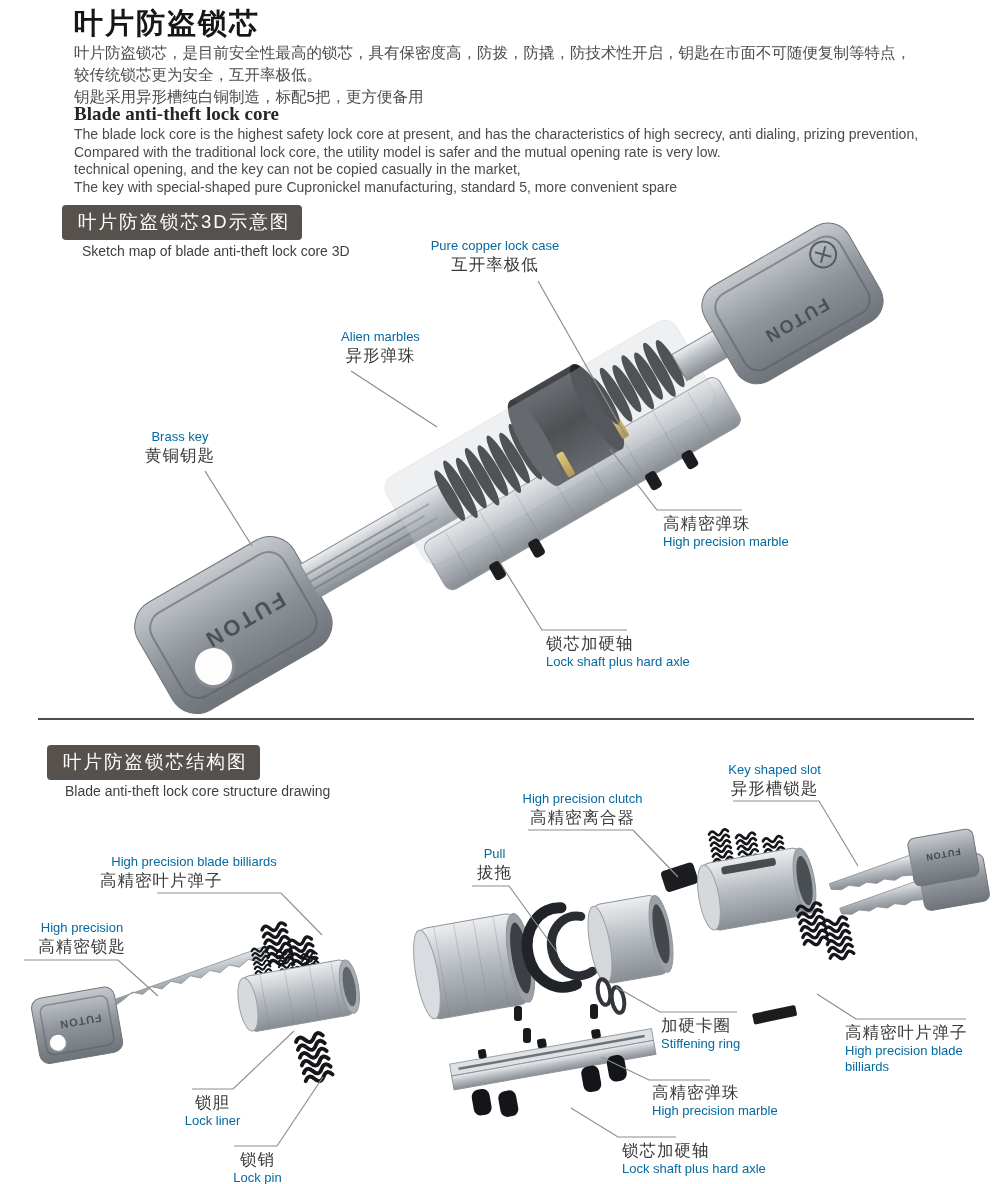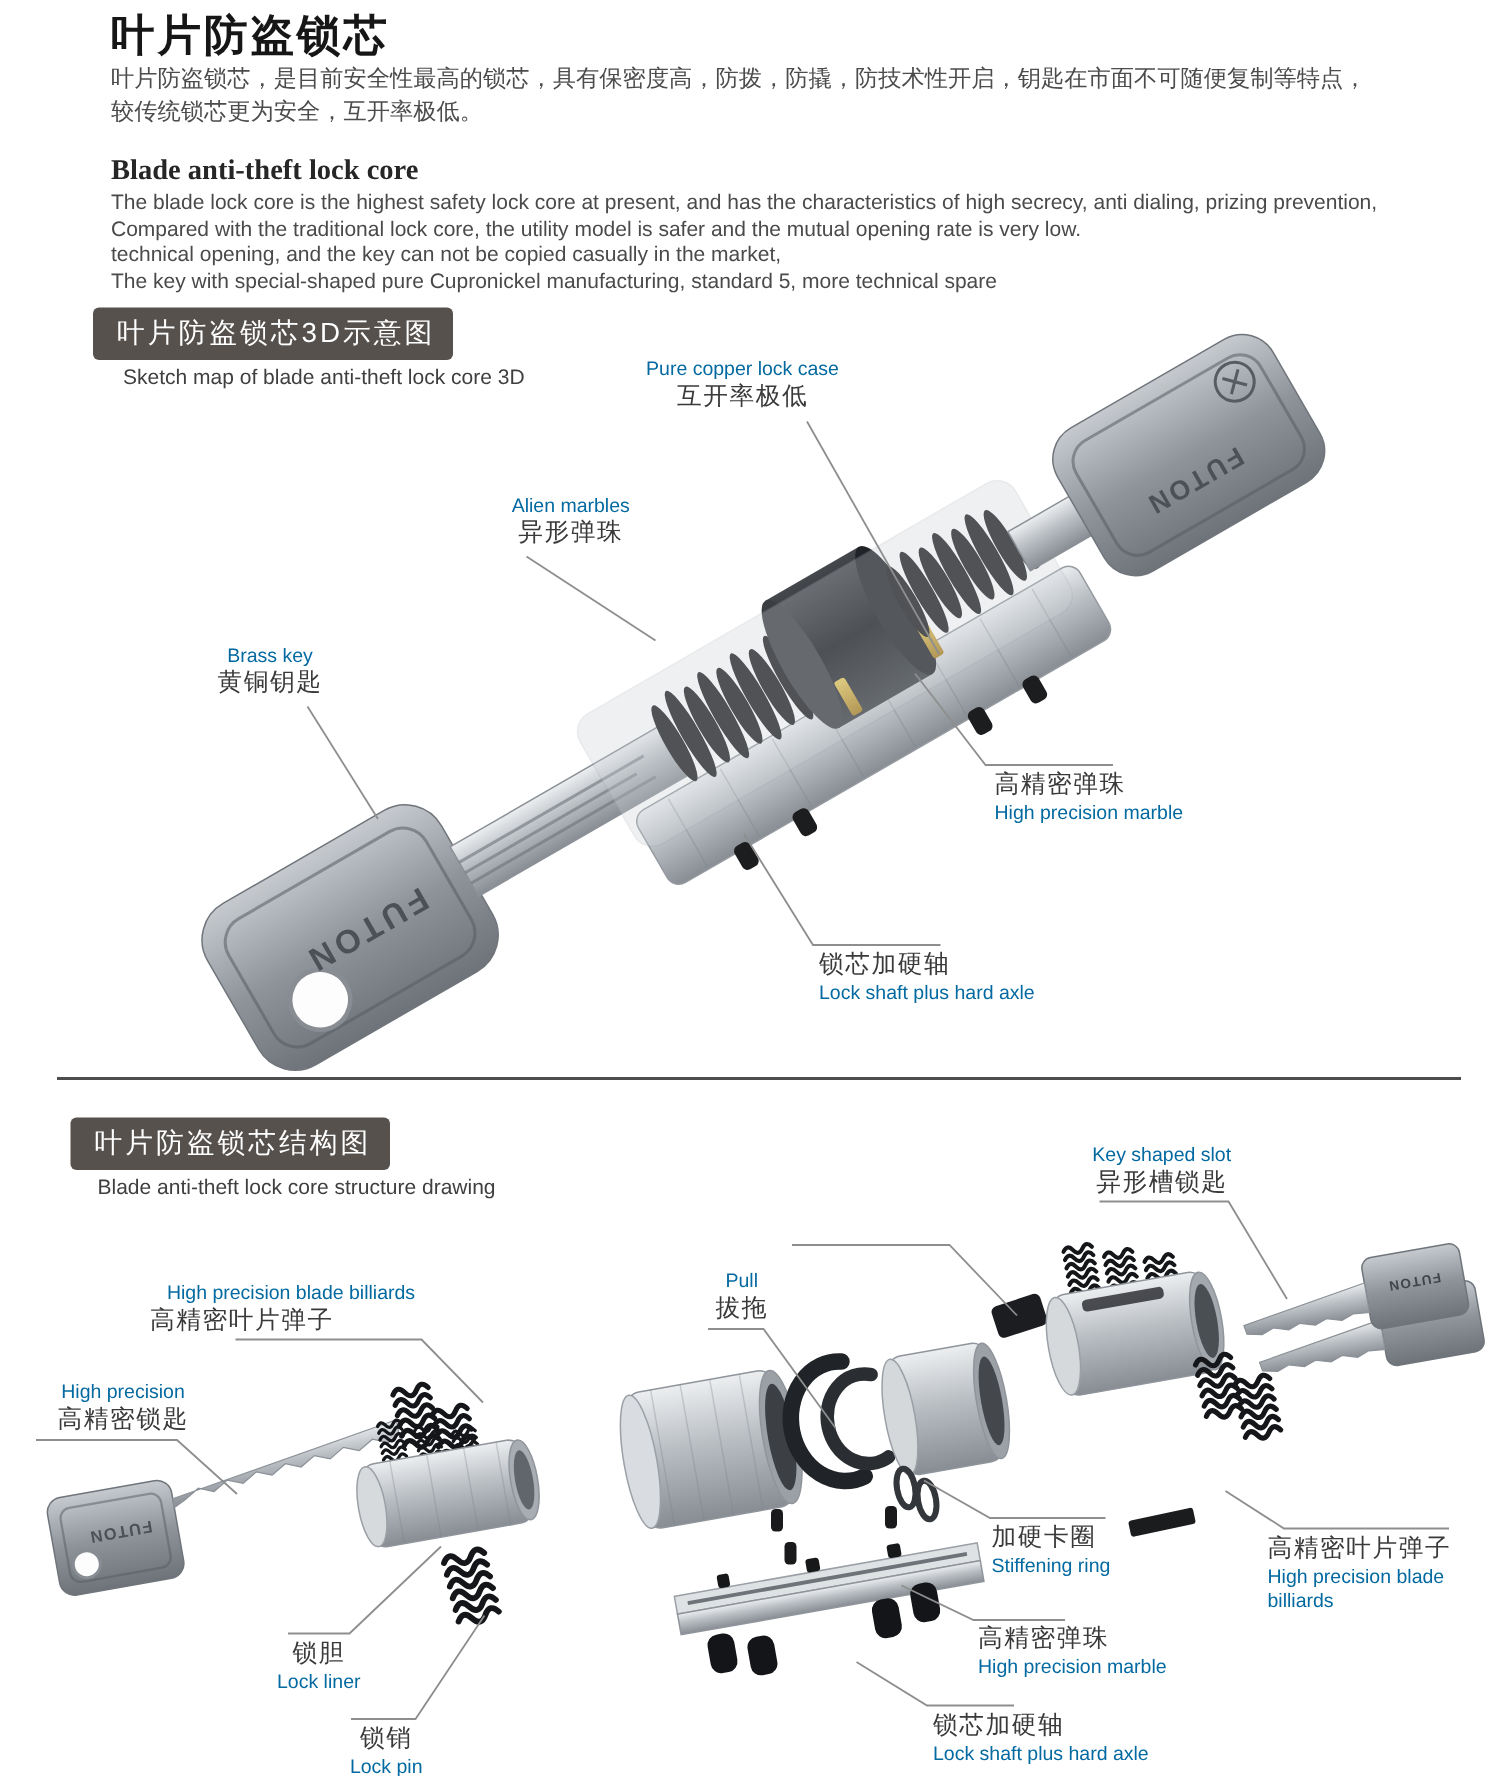--- a/index.html
+++ b/index.html
@@ -247,29 +247,30 @@
       <path d="M234,1146 H277 L323,1077"></path>
       <path d="M571,1108 L618,1137 H676"></path>
     </g>
   </svg>
 
   <h1 class="abs title-zh" style="margin:0;">叶片防盗锁芯</h1>
 
   <div class="abs para para-zh">
     <div>叶片防盗锁芯，是目前安全性最高的锁芯，具有保密度高，防拨，防撬，防技术性开启，钥匙在市面不可随便复制等特点，</div>
     <div>较传统锁芯更为安全，互开率极低。</div>
+    <div>钥匙采用异形槽纯白铜制造，标配5把，更方便备用</div>
   </div>
 
   <h2 class="abs title-en" style="margin:0;">Blade anti-theft lock core</h2>
 
   <div class="abs para para-en">
     <div>The blade lock core is the highest safety lock core at present, and has the characteristics of high secrecy, anti dialing, prizing prevention,</div>
     <div>Compared with the traditional lock core, the utility model is safer and the mutual opening rate is very low.</div>
     <div>technical opening, and the key can not be copied casually in the market,</div>
-    <div>The key with special-shaped pure Cupronickel manufacturing, standard 5, more technical spare</div>
+    <div>The key with special-shaped pure Cupronickel manufacturing, standard 5, more convenient spare</div>
   </div>
 
   <div class="abs badge badge1">叶片防盗锁芯3D示意图</div>
   <div class="abs caption cap1">Sketch map of blade anti-theft lock core 3D</div>
 
   <div class="lbl center" style="left:420px;top:238px;width:150px;">
     <span class="en">Pure copper lock case</span>
     <span class="zh">互开率极低</span>
   </div>
   <div class="lbl center" style="left:328px;top:329px;width:105px;">
@@ -291,20 +292,24 @@
 
   <div class="abs divider"></div>
 
   <div class="abs badge badge2">叶片防盗锁芯结构图</div>
   <div class="abs caption cap2">Blade anti-theft lock core structure drawing</div>
 
   <div class="lbl center" style="left:712px;top:762px;width:125px;">
     <span class="en">Key shaped slot</span>
     <span class="zh">异形槽锁匙</span>
   </div>
+  <div class="lbl center" style="left:505px;top:791px;width:155px;">
+    <span class="en">High precision clutch</span>
+    <span class="zh">高精密离合器</span>
+  </div>
   <div class="lbl center" style="left:462px;top:846px;width:65px;">
     <span class="en">Pull</span>
     <span class="zh">拔拖</span>
   </div>
   <div class="lbl center" style="left:100px;top:854px;width:188px;">
     <span class="en">High precision blade billiards</span>
     <span class="zh right">高精密叶片弹子</span>
   </div>
   <div class="lbl center" style="left:23px;top:920px;width:118px;">
     <span class="en">High precision</span>

